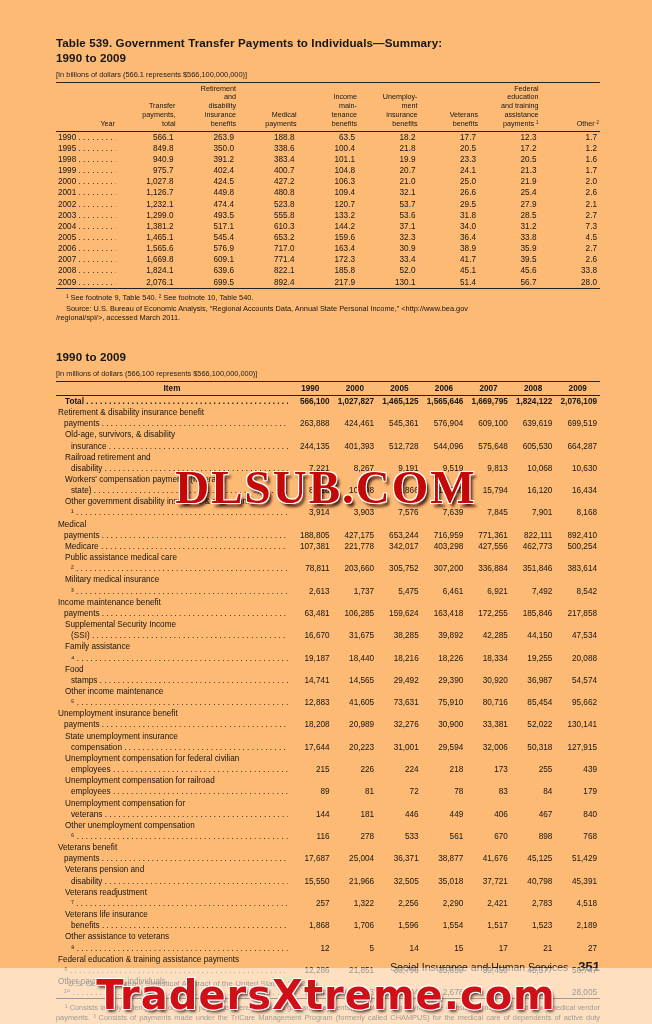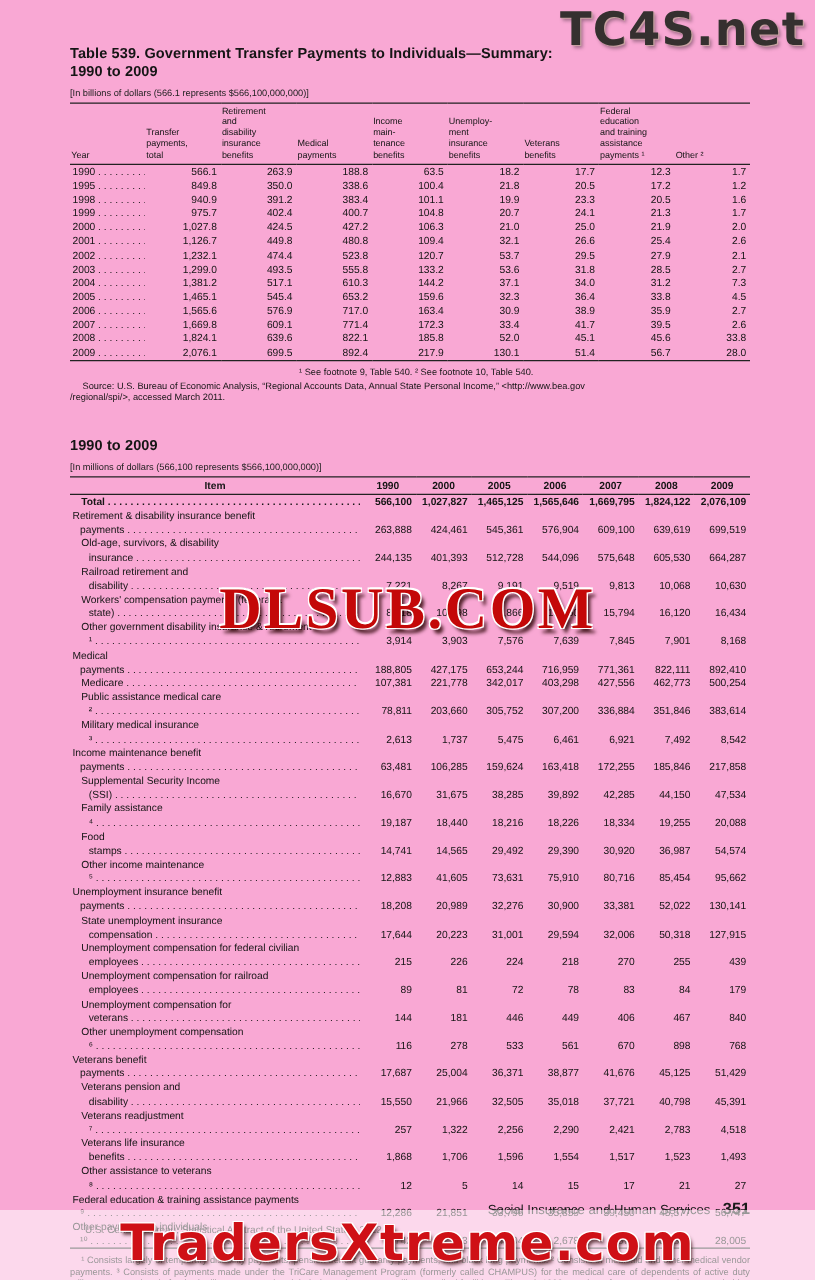--- a/index.html
+++ b/index.html
@@ -1,40 +1,40 @@
 <!DOCTYPE html>
 <html><head>
 <meta charset="utf-8">
 <style>
   *{box-sizing:border-box;margin:0;padding:0;}
   html,body{background:#9a9a9a;}
-  .page{width:652px;height:1024px;margin:0 auto;background:#f9a8d4;position:relative;overflow:hidden;
+  .page{width:652px;height:1024px;margin:0 auto;background:#fdba74;position:relative;overflow:hidden;
         font-family:"Liberation Sans","DejaVu Sans",sans-serif;color:#151515;}
   .content{position:absolute;inset:0;padding:36px 52px 0 56px;}
 
   .tbl-title{font-size:11.6px;font-weight:bold;line-height:1.28;letter-spacing:.1px;}
   .unit-note{font-size:7.4px;margin:4px 0 3px 0;color:#222;}
 
   table{width:100%;border-collapse:collapse;table-layout:fixed;border-bottom:1px solid #222;}
   thead{border-top:1px solid #222;border-bottom:1px solid #222;}
-  .t539 thead th{font-size:7.2px;font-weight:normal;text-align:left;vertical-align:bottom;
+  .t539 thead th{font-size:7.2px;font-weight:normal;text-align:right;vertical-align:bottom;
                  white-space:pre-line;line-height:1.22;padding:2px 1px;}
   .t539 col.c-year{width:60px;}
   .t540 thead th{font-size:8.2px;font-weight:bold;text-align:center;padding:2px 1px;}
   .t540 col.c-item{width:232px;}
 
   td{font-size:8.2px;line-height:1.36;vertical-align:bottom;}
   td.num{text-align:right;padding-right:3px;}
   td.lbl{overflow:hidden;white-space:normal;}
   .dots{white-space:nowrap;}
   .ind0{padding-left:8px;text-indent:-6px;}
   .ind1{padding-left:15px;text-indent:-6px;}
   tr.bold td{font-weight:bold;}
 
-  .fnline{font-size:7.4px;margin-top:4px;padding-left:10px;text-align:center;}
+  .fnline{font-size:7.4px;margin-top:4px;padding-left:10px;}
   .src{font-size:7.4px;line-height:1.25;margin-top:2px;}
   .src .l1{padding-left:10px;}
   .sec-gap{height:13px;}
   .fnblock{font-size:7.4px;line-height:1.24;text-align:justify;margin-top:4px;text-indent:9px;}
 
   .footer-line{position:absolute;right:52px;bottom:50px;font-size:10.5px;color:#1a1a1a;}
   .footer-line .pgnum{font-weight:bold;margin-left:10px;font-size:13px;}
   .imprint{position:absolute;left:68px;bottom:36px;font-size:8px;color:#1a1a1a;}
 
   .wm-top{position:absolute;top:2px;right:8px;z-index:6;
@@ -457,21 +457,21 @@
             <td class="num">32,006</td>
             <td class="num">50,318</td>
             <td class="num">127,915</td>
           </tr>
           <tr>
             <td class="lbl ind1"><span class="txt">Unemployment compensation for federal civilian employees</span><span class="dots">&nbsp;.&nbsp;.&nbsp;.&nbsp;.&nbsp;.&nbsp;.&nbsp;.&nbsp;.&nbsp;.&nbsp;.&nbsp;.&nbsp;.&nbsp;.&nbsp;.&nbsp;.&nbsp;.&nbsp;.&nbsp;.&nbsp;.&nbsp;.&nbsp;.&nbsp;.&nbsp;.&nbsp;.&nbsp;.&nbsp;.&nbsp;.&nbsp;.&nbsp;.&nbsp;.&nbsp;.&nbsp;.&nbsp;.&nbsp;.&nbsp;.&nbsp;.&nbsp;.&nbsp;.&nbsp;.&nbsp;.&nbsp;.&nbsp;.&nbsp;.&nbsp;.&nbsp;.&nbsp;.&nbsp;.&nbsp;.&nbsp;.&nbsp;.&nbsp;.&nbsp;.&nbsp;.&nbsp;.&nbsp;.&nbsp;.&nbsp;.&nbsp;.&nbsp;.&nbsp;.&nbsp;.&nbsp;.&nbsp;.&nbsp;.&nbsp;.&nbsp;.&nbsp;.&nbsp;.&nbsp;.&nbsp;.&nbsp;.&nbsp;.&nbsp;.&nbsp;.&nbsp;.&nbsp;.&nbsp;.&nbsp;.&nbsp;.&nbsp;.&nbsp;.&nbsp;.&nbsp;.&nbsp;.&nbsp;.&nbsp;.&nbsp;.&nbsp;.&nbsp;.&nbsp;.</span></td>
             <td class="num">215</td>
             <td class="num">226</td>
             <td class="num">224</td>
             <td class="num">218</td>
-            <td class="num">270</td>
+            <td class="num">173</td>
             <td class="num">255</td>
             <td class="num">439</td>
           </tr>
           <tr>
             <td class="lbl ind1"><span class="txt">Unemployment compensation for railroad employees</span><span class="dots">&nbsp;.&nbsp;.&nbsp;.&nbsp;.&nbsp;.&nbsp;.&nbsp;.&nbsp;.&nbsp;.&nbsp;.&nbsp;.&nbsp;.&nbsp;.&nbsp;.&nbsp;.&nbsp;.&nbsp;.&nbsp;.&nbsp;.&nbsp;.&nbsp;.&nbsp;.&nbsp;.&nbsp;.&nbsp;.&nbsp;.&nbsp;.&nbsp;.&nbsp;.&nbsp;.&nbsp;.&nbsp;.&nbsp;.&nbsp;.&nbsp;.&nbsp;.&nbsp;.&nbsp;.&nbsp;.&nbsp;.&nbsp;.&nbsp;.&nbsp;.&nbsp;.&nbsp;.&nbsp;.&nbsp;.&nbsp;.&nbsp;.&nbsp;.&nbsp;.&nbsp;.&nbsp;.&nbsp;.&nbsp;.&nbsp;.&nbsp;.&nbsp;.&nbsp;.&nbsp;.&nbsp;.&nbsp;.&nbsp;.&nbsp;.&nbsp;.&nbsp;.&nbsp;.&nbsp;.&nbsp;.&nbsp;.&nbsp;.&nbsp;.&nbsp;.&nbsp;.&nbsp;.&nbsp;.&nbsp;.&nbsp;.&nbsp;.&nbsp;.&nbsp;.&nbsp;.&nbsp;.&nbsp;.&nbsp;.&nbsp;.&nbsp;.&nbsp;.&nbsp;.&nbsp;.</span></td>
             <td class="num">89</td>
             <td class="num">81</td>
             <td class="num">72</td>
             <td class="num">78</td>
             <td class="num">83</td>
@@ -529,21 +529,21 @@
             <td class="num">4,518</td>
           </tr>
           <tr>
             <td class="lbl ind1"><span class="txt">Veterans life insurance benefits</span><span class="dots">&nbsp;.&nbsp;.&nbsp;.&nbsp;.&nbsp;.&nbsp;.&nbsp;.&nbsp;.&nbsp;.&nbsp;.&nbsp;.&nbsp;.&nbsp;.&nbsp;.&nbsp;.&nbsp;.&nbsp;.&nbsp;.&nbsp;.&nbsp;.&nbsp;.&nbsp;.&nbsp;.&nbsp;.&nbsp;.&nbsp;.&nbsp;.&nbsp;.&nbsp;.&nbsp;.&nbsp;.&nbsp;.&nbsp;.&nbsp;.&nbsp;.&nbsp;.&nbsp;.&nbsp;.&nbsp;.&nbsp;.&nbsp;.&nbsp;.&nbsp;.&nbsp;.&nbsp;.&nbsp;.&nbsp;.&nbsp;.&nbsp;.&nbsp;.&nbsp;.&nbsp;.&nbsp;.&nbsp;.&nbsp;.&nbsp;.&nbsp;.&nbsp;.&nbsp;.&nbsp;.&nbsp;.&nbsp;.&nbsp;.&nbsp;.&nbsp;.&nbsp;.&nbsp;.&nbsp;.&nbsp;.&nbsp;.&nbsp;.&nbsp;.&nbsp;.&nbsp;.&nbsp;.&nbsp;.&nbsp;.&nbsp;.&nbsp;.&nbsp;.&nbsp;.&nbsp;.&nbsp;.&nbsp;.&nbsp;.&nbsp;.&nbsp;.&nbsp;.&nbsp;.&nbsp;.</span></td>
             <td class="num">1,868</td>
             <td class="num">1,706</td>
             <td class="num">1,596</td>
             <td class="num">1,554</td>
             <td class="num">1,517</td>
             <td class="num">1,523</td>
-            <td class="num">1,493</td>
+            <td class="num">2,189</td>
           </tr>
           <tr>
             <td class="lbl ind1"><span class="txt">Other assistance to veterans ⁸</span><span class="dots">&nbsp;.&nbsp;.&nbsp;.&nbsp;.&nbsp;.&nbsp;.&nbsp;.&nbsp;.&nbsp;.&nbsp;.&nbsp;.&nbsp;.&nbsp;.&nbsp;.&nbsp;.&nbsp;.&nbsp;.&nbsp;.&nbsp;.&nbsp;.&nbsp;.&nbsp;.&nbsp;.&nbsp;.&nbsp;.&nbsp;.&nbsp;.&nbsp;.&nbsp;.&nbsp;.&nbsp;.&nbsp;.&nbsp;.&nbsp;.&nbsp;.&nbsp;.&nbsp;.&nbsp;.&nbsp;.&nbsp;.&nbsp;.&nbsp;.&nbsp;.&nbsp;.&nbsp;.&nbsp;.&nbsp;.&nbsp;.&nbsp;.&nbsp;.&nbsp;.&nbsp;.&nbsp;.&nbsp;.&nbsp;.&nbsp;.&nbsp;.&nbsp;.&nbsp;.&nbsp;.&nbsp;.&nbsp;.&nbsp;.&nbsp;.&nbsp;.&nbsp;.&nbsp;.&nbsp;.&nbsp;.&nbsp;.&nbsp;.&nbsp;.&nbsp;.&nbsp;.&nbsp;.&nbsp;.&nbsp;.&nbsp;.&nbsp;.&nbsp;.&nbsp;.&nbsp;.&nbsp;.&nbsp;.&nbsp;.&nbsp;.&nbsp;.&nbsp;.&nbsp;.&nbsp;.</span></td>
             <td class="num">12</td>
             <td class="num">5</td>
             <td class="num">14</td>
             <td class="num">15</td>
             <td class="num">17</td>
             <td class="num">21</td>
             <td class="num">27</td>
@@ -573,16 +573,15 @@
 
     <div class="fnblock">¹ Consists largely of temporary disability payments, pension benefit guaranty payments, and black lung payments. ² Consists of medicaid and other medical vendor payments. ³ Consists of payments made under the TriCare Management Program (formerly called CHAMPUS) for the medical care of dependents of active duty military personnel and of retired military personnel and their dependents at nonmilitary medical facilities. ⁴ Through 1990, consists of emergency assistance and aid to families with dependent children. Beginning with 2000, consists of benefits—generally known as temporary assistance for needy families—provided under the Personal Responsibility and Work Opportunity Reconciliation Act of 1996. ⁵ Consists largely of general assistance, expenditures for food under the supplemental program for women, infants, and children; refugee assistance; foster home care and adoption assistance; earned income tax credits; and energy assistance. ⁶ Consists of trade readjustment allowance payments, Redwood Park benefit payments, public service employment benefit payments, and transitional benefit payments. ⁷ Consists largely of veterans' readjustment benefit payments, educational assistance to spouses and children of disabled or deceased veterans, payments to paraplegics, and payments for autos and conveyances for disabled veterans. ⁸ Consists largely of state and local government payments to veterans. ⁹ Excludes veterans. Consists largely of federal fellowship payments (National Science Foundation fellowships and traineeships, subsistence payments to state maritime academy cadets, and other federal fellowships), interest subsidy on higher education loans, basic educational opportunity grants, and Job Corps payments. ¹⁰ Consists largely of Bureau of Indian Affairs payments, education exchange payments, Alaska Permanent Fund dividend payments, compensation of survivors of public safety officers, compensation of victims of crime, disaster relief payments, compensation for Japanese internment, and other special payments to individuals.</div>
 
   </div>
 
   <div class="footer-line">
     <span>Social Insurance and Human Services</span><span class="pgnum">351</span>
   </div>
   <div class="imprint">U.S. Census Bureau, Statistical Abstract of the United States: 2012</div>
 
-  <div class="wm-top">TC4S.net</div>
   <div class="wm-mid">DLSUB.COM</div>
   <div class="wm-bottom">TradersXtreme.com</div>
 </div>
 
 </body></html>

